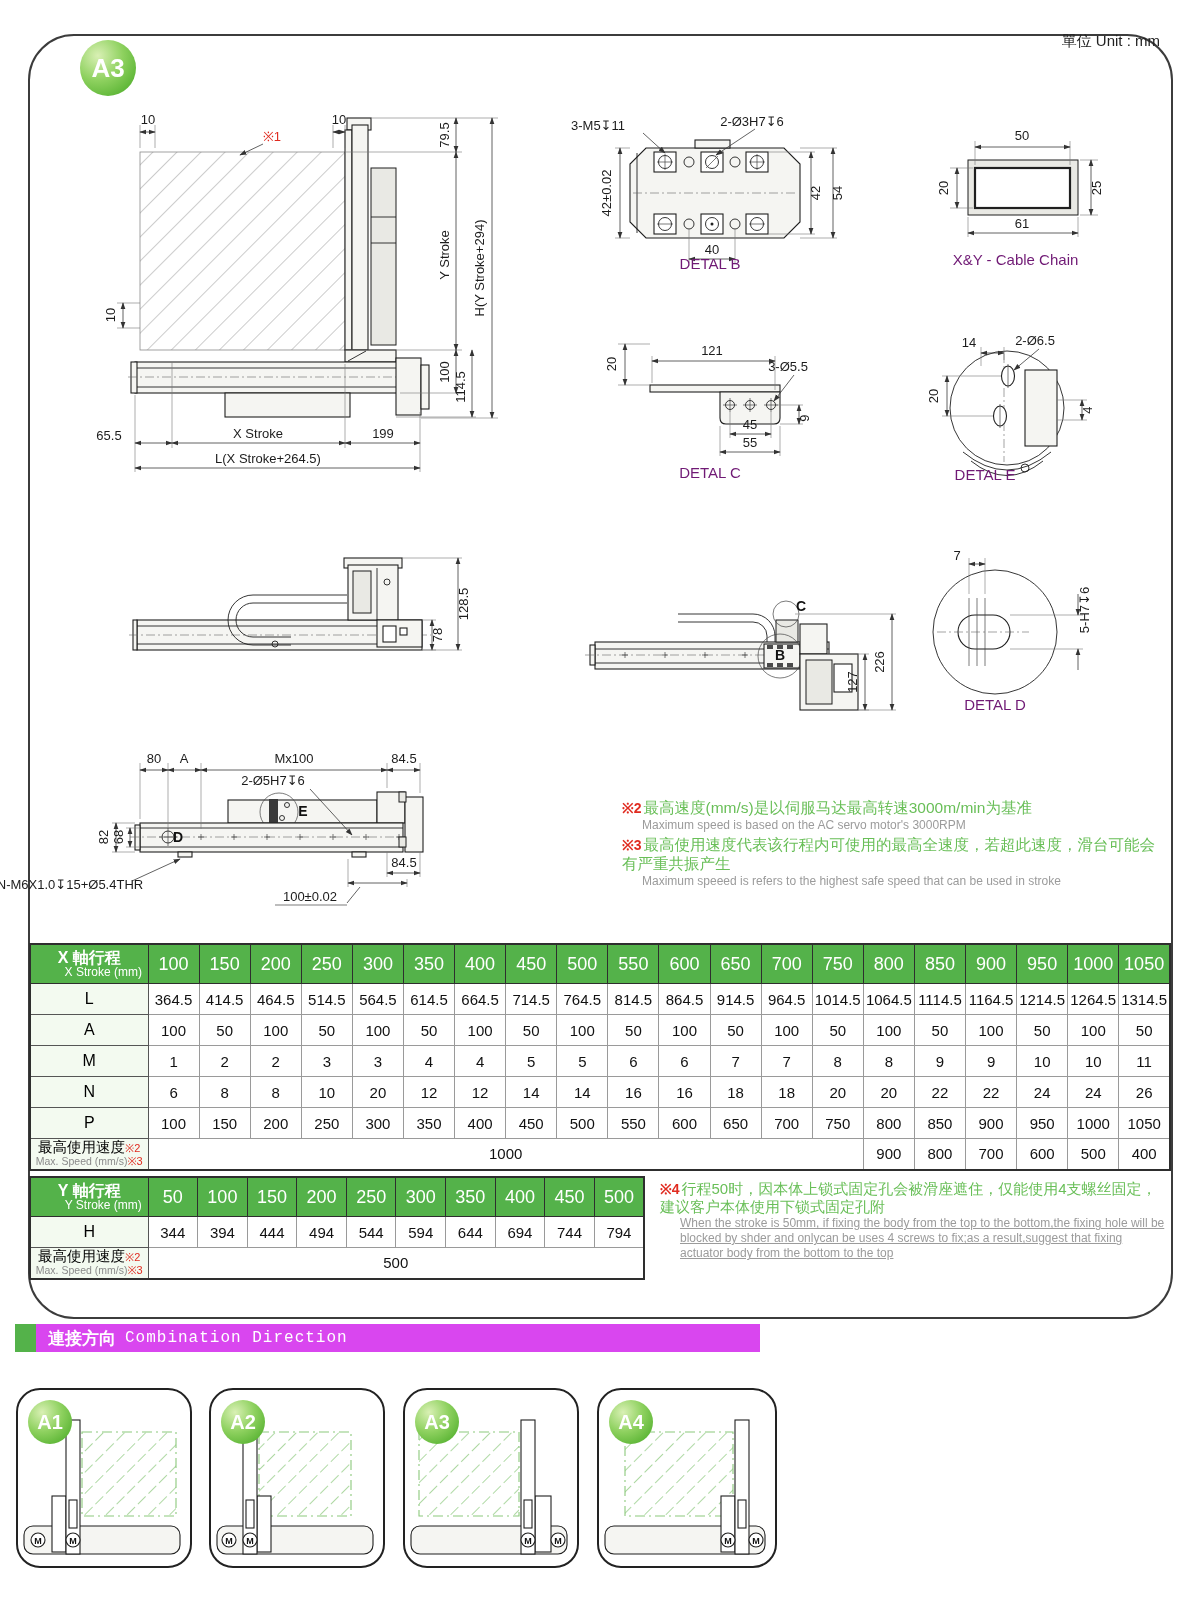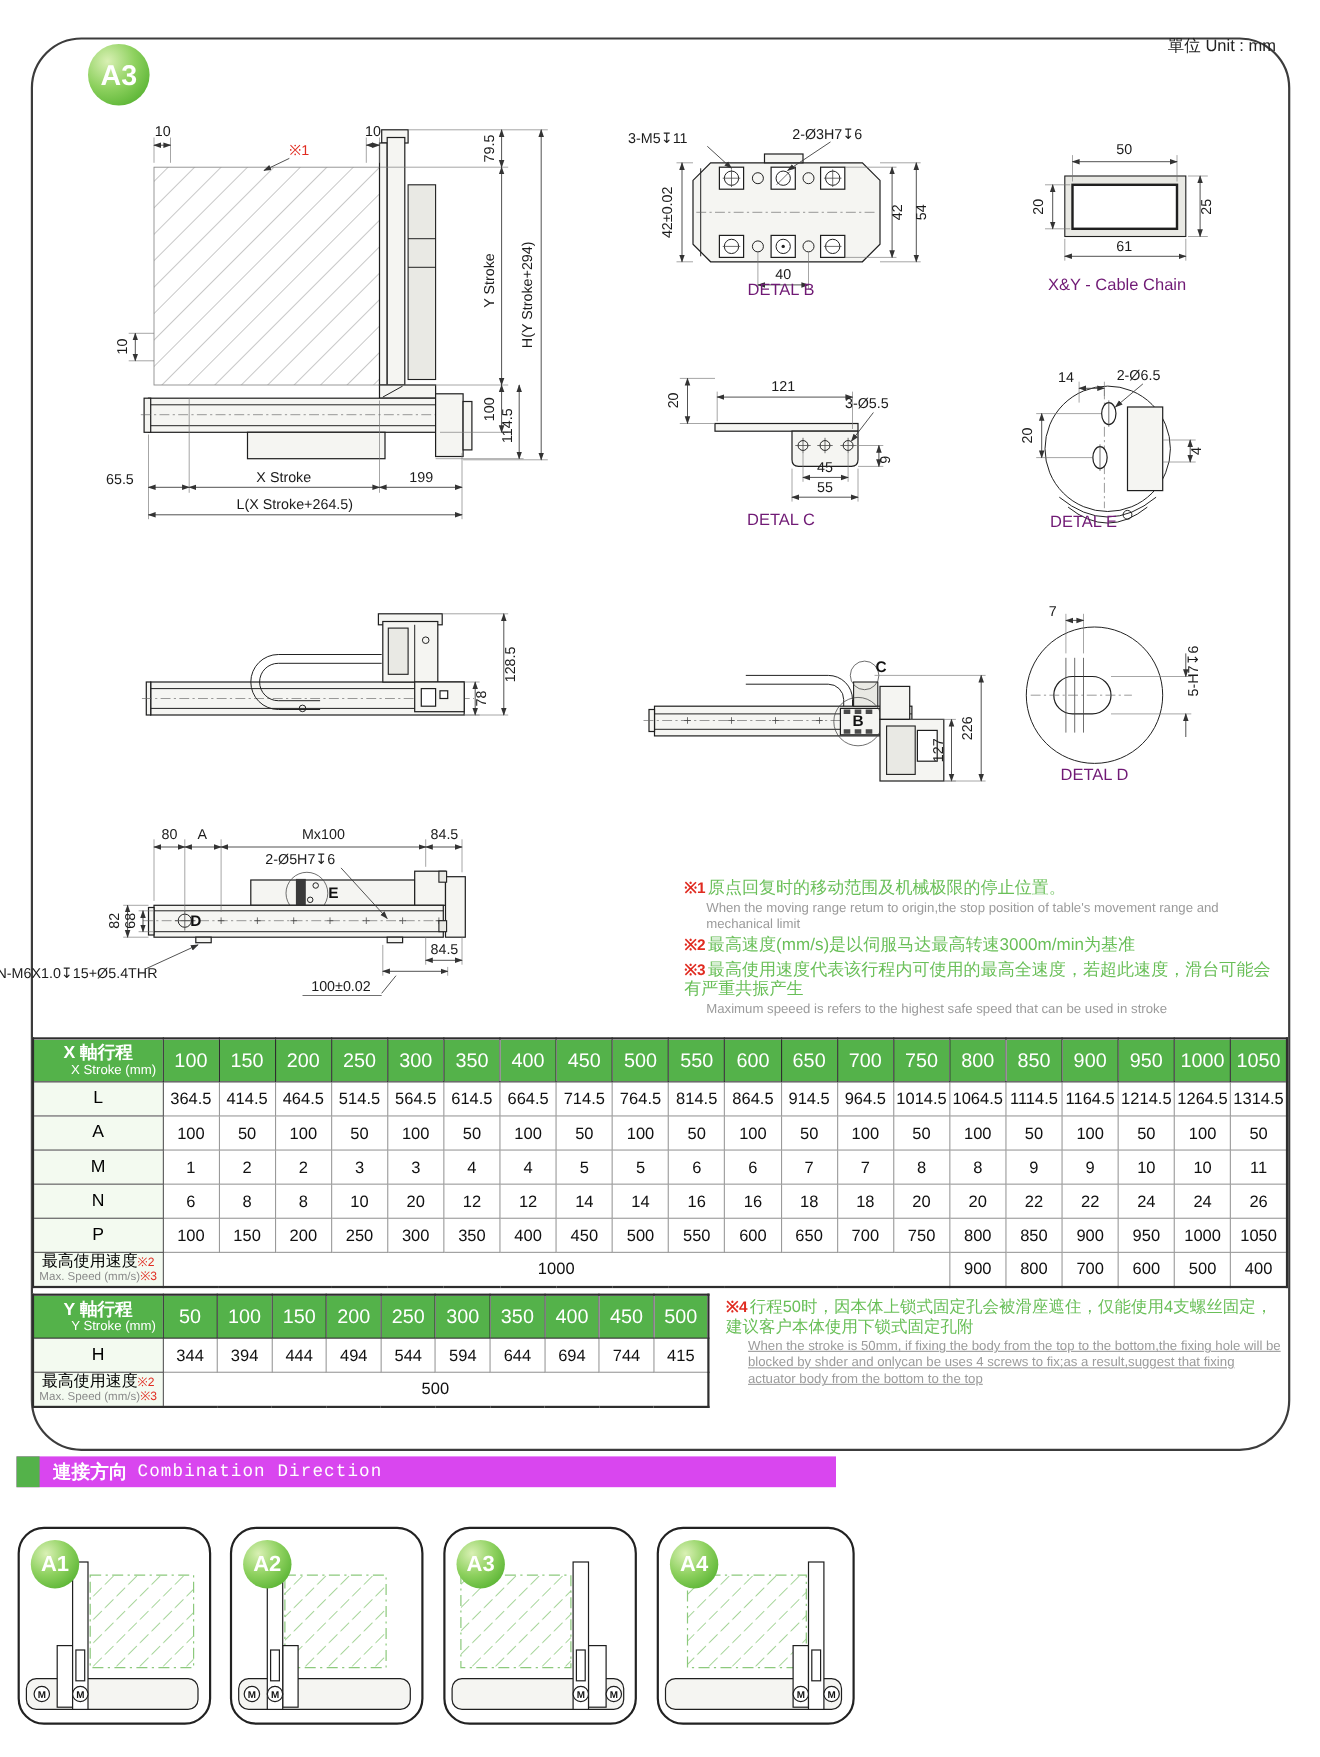--- a/index.html
+++ b/index.html
@@ -438,25 +438,22 @@
     <line class="ext" x1="278" y1="144" x2="278" y2="172"></line>
       <line class="ext" x1="337" y1="164" x2="337" y2="172"></line>
     <line class="dim" x1="278" y1="168" x2="337" y2="168" marker-start="url(#arr)" marker-end="url(#arr)"></line>
     <text class="d" x="240" y="186">100±0.02</text>
     <line class="thin" x1="205" y1="190" x2="277" y2="190"></line>
     <line class="dim" x1="277" y1="188" x2="290" y2="172"></line>
   </svg>
 
   <div class="notes">
     <div class="note">
-      <div class="zh"><span class="ref">※1</span><span>原点回复时的移动范围及机械极限的停止位置。</span></div>
-      <div class="en">When the moving range retum to origin,the stop position of table's movement range and mechanical limit</div>
-    </div>
-    <div class="note">
       <div class="zh"><span class="ref">※2</span><span>最高速度(mm/s)是以伺服马达最高转速3000m/min为基准</span></div>
+      <div class="en">Maximum speed is based on the AC servo motor's 3000RPM</div>
     </div>
     <div class="note">
       <div class="zh"><span class="ref">※3</span><span>最高使用速度代表该行程内可使用的最高全速度，若超此速度，滑台可能会有严重共振产生</span></div>
       <div class="en">Maximum speeed is refers to the highest safe speed that can be used in stroke</div>
     </div>
   </div>
 
   <table class="spec" id="x-table">
       <colgroup>
         <col class="c0">
@@ -678,21 +675,21 @@
           <th class="lab">H</th>
           <td>344</td>
           <td>394</td>
           <td>444</td>
           <td>494</td>
           <td>544</td>
           <td>594</td>
           <td>644</td>
           <td>694</td>
           <td>744</td>
-          <td>415</td>
+          <td>794</td>
         </tr>
         <tr class="speed">
           <th class="lab">
             <div class="szh"><span>最高使用速度</span><span class="ref">※2</span></div>
             <div class="sen"><span>Max. Speed (mm/s)</span><span class="ref">※3</span></div>
           </th>
           <td colspan="10" class="merged">500</td>
         </tr>
       </tbody>
     </table>

